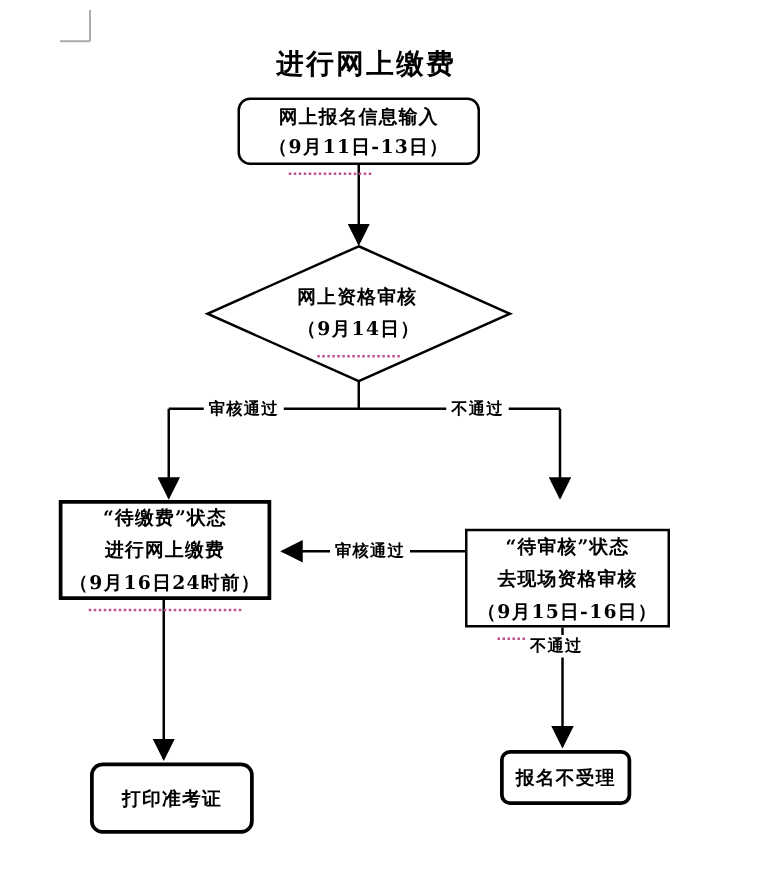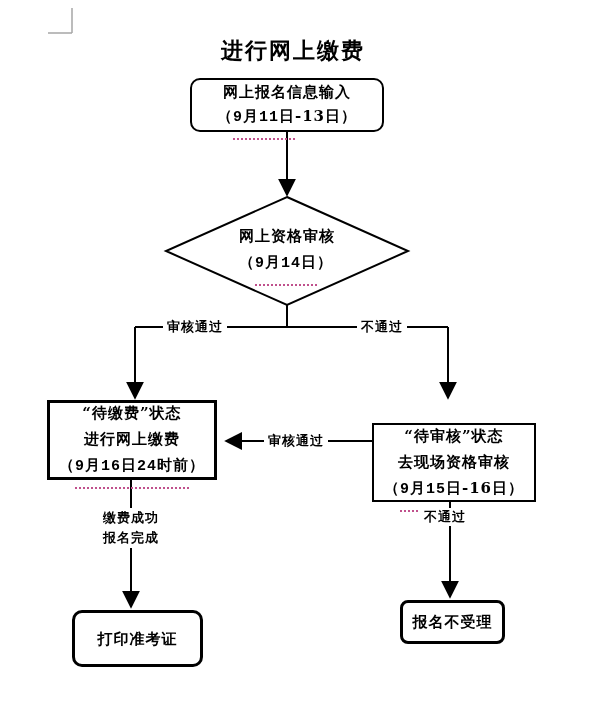--- a/index.html
+++ b/index.html
@@ -27,21 +27,21 @@
   .node-rejected{left:400px;top:600px;width:105px;height:44px;border-width:3px;border-radius:8px;}
   .diamond-text{
     position:absolute;left:287px;top:250px;transform:translate(-50%,-50%);
     text-align:left;font-weight:bold;font-size:15px;line-height:26px;letter-spacing:1px;white-space:nowrap;
   }
   .edge-label{
     position:absolute;transform:translate(-50%,-50%);background:#fff;padding:0 4px;
     font-weight:bold;font-size:13px;letter-spacing:1px;white-space:nowrap;text-align:center;
   }
   .edge-label .ln{line-height:20px;}
-  .spell{border-bottom:2px dotted #c0508c;padding-bottom:12px;font-family:Liberation Mono, monospace;}
+  .spell{border-bottom:2px dotted #c0508c;padding-bottom:12px;}
 </style>
 </head>
 <body>
 
 <div class="canvas">
 
   <svg class="connectors" viewBox="0 0 608 716" xmlns="http://www.w3.org/2000/svg">
     <defs>
       <marker id="arrow" viewBox="0 0 10 10" refX="9" refY="5" markerWidth="9" markerHeight="9" orient="auto-start-reverse">
         <path d="M0,0 L10,5 L0,10 z" fill="#000"></path>
@@ -103,19 +103,15 @@
     <div>打印准考证</div>
   </div>
 
   <div class="node node-rejected">
     <div>报名不受理</div>
   </div>
 
   <div class="edge-label" style="left:195px;top:327px;">审核通过</div>
   <div class="edge-label" style="left:382px;top:327px;">不通过</div>
   <div class="edge-label" style="left:296px;top:441px;">审核通过</div>
-  <div class="edge-label" style="left:131px;top:528px;">
-    <div class="ln">缴费成功</div>
-    <div class="ln">报名完成</div>
-  </div>
   <div class="edge-label" style="left:445px;top:517px;">不通过</div>
 
 </div>
 
 </body></html>

